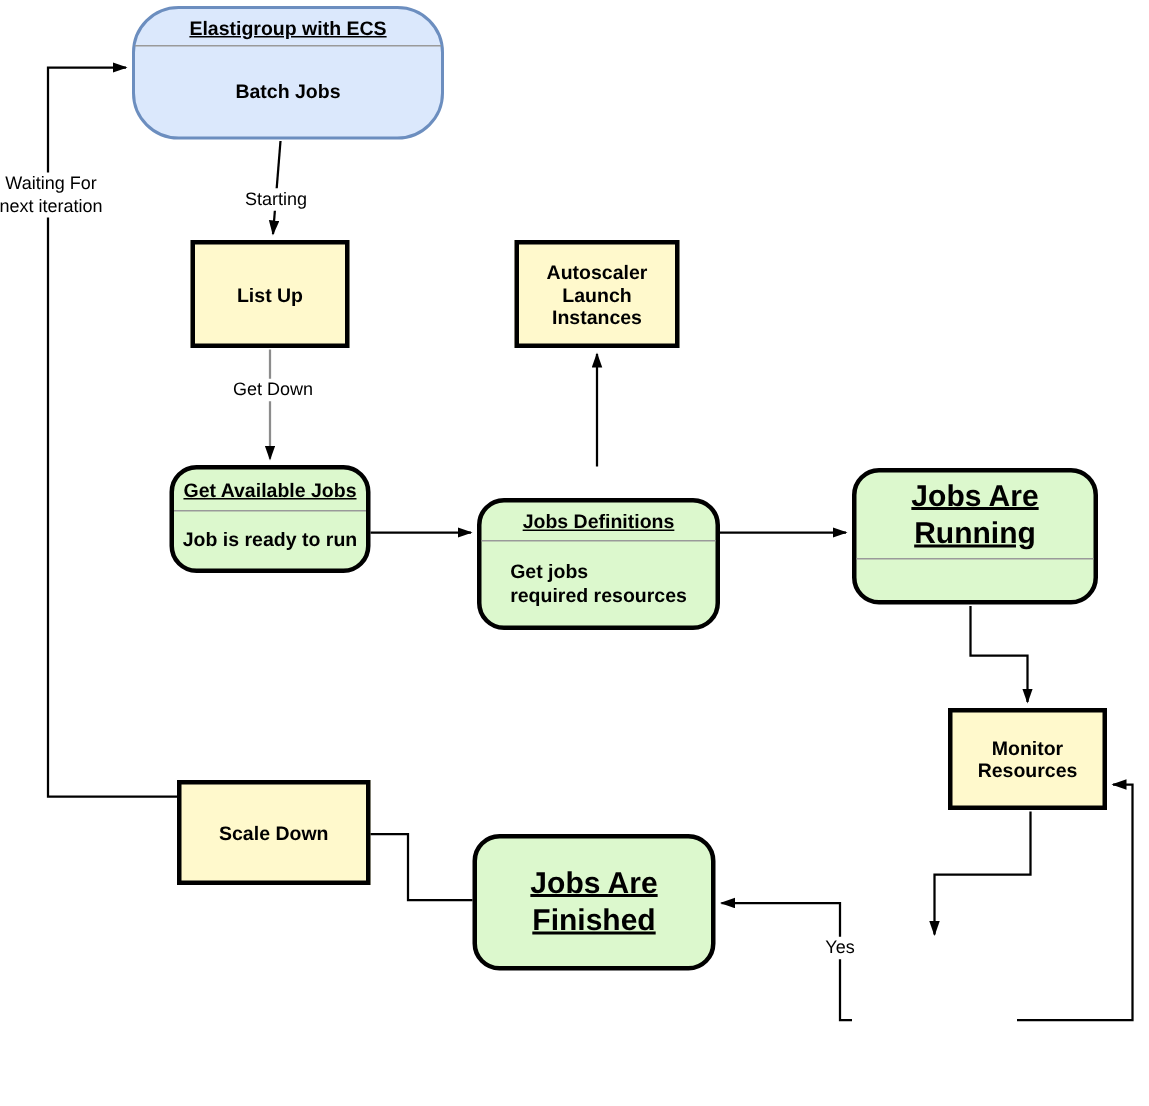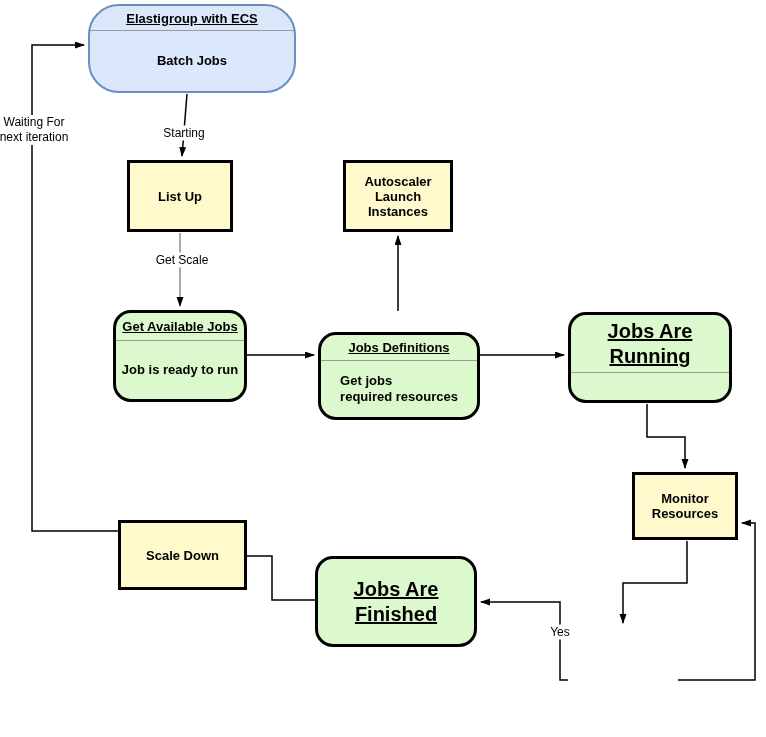--- a/index.html
+++ b/index.html
@@ -85,21 +85,21 @@
   <div class="node proc" style="left:127px; top:160px; width:106px; height:72px;">
     <div class="center-label">List Up</div>
   </div>
 
   <div class="node proc" style="left:343px; top:160px; width:110px; height:72px;">
     <div class="center-label multiline">Autoscaler
 Launch
 Instances</div>
   </div>
 
-  <div class="node state" style="left:113px; top:310px; width:134px; height:92px;">
+  <div class="node state" style="left:113px; top:310px; width:134px; height:72px;">
     <div class="sect-title" style="height:27px;">Get Available Jobs</div>
     <div class="sect-body">Job is ready to run</div>
   </div>
 
   <div class="node state" style="left:318px; top:312px; width:162px; height:88px;margin-top:20px;">
     <div class="sect-title" style="height:25px;">Jobs Definitions</div>
     <div class="sect-body multiline">Get jobs
 required resources</div>
   </div>
 
@@ -118,19 +118,19 @@
   <div class="node state" style="left:315px; top:556px; width:162px; height:91px;">
     <div class="center-label big multiline" style="text-decoration:underline;">Jobs Are
 Finished</div>
   </div>
 
   <div class="node proc" style="left:118px; top:520px; width:129px; height:70px;">
     <div class="center-label">Scale Down</div>
   </div>
 
   <div class="edge-label" style="left:184px; top:133px;">Starting</div>
-  <div class="edge-label" style="left:182px; top:260px;">Get Scale</div>
+  <div class="edge-label" style="left:182px; top:260px;">Get Down</div>
   <div class="edge-label" style="left:34px; top:130px;">Waiting For
 next iteration</div>
   <div class="edge-label" style="left:560px; top:632px;">Yes</div>
   <div class="edge-label" style="left:748px; top:632px;margin-left:48px;">No</div>
 
 </div>
 
 </body></html>

